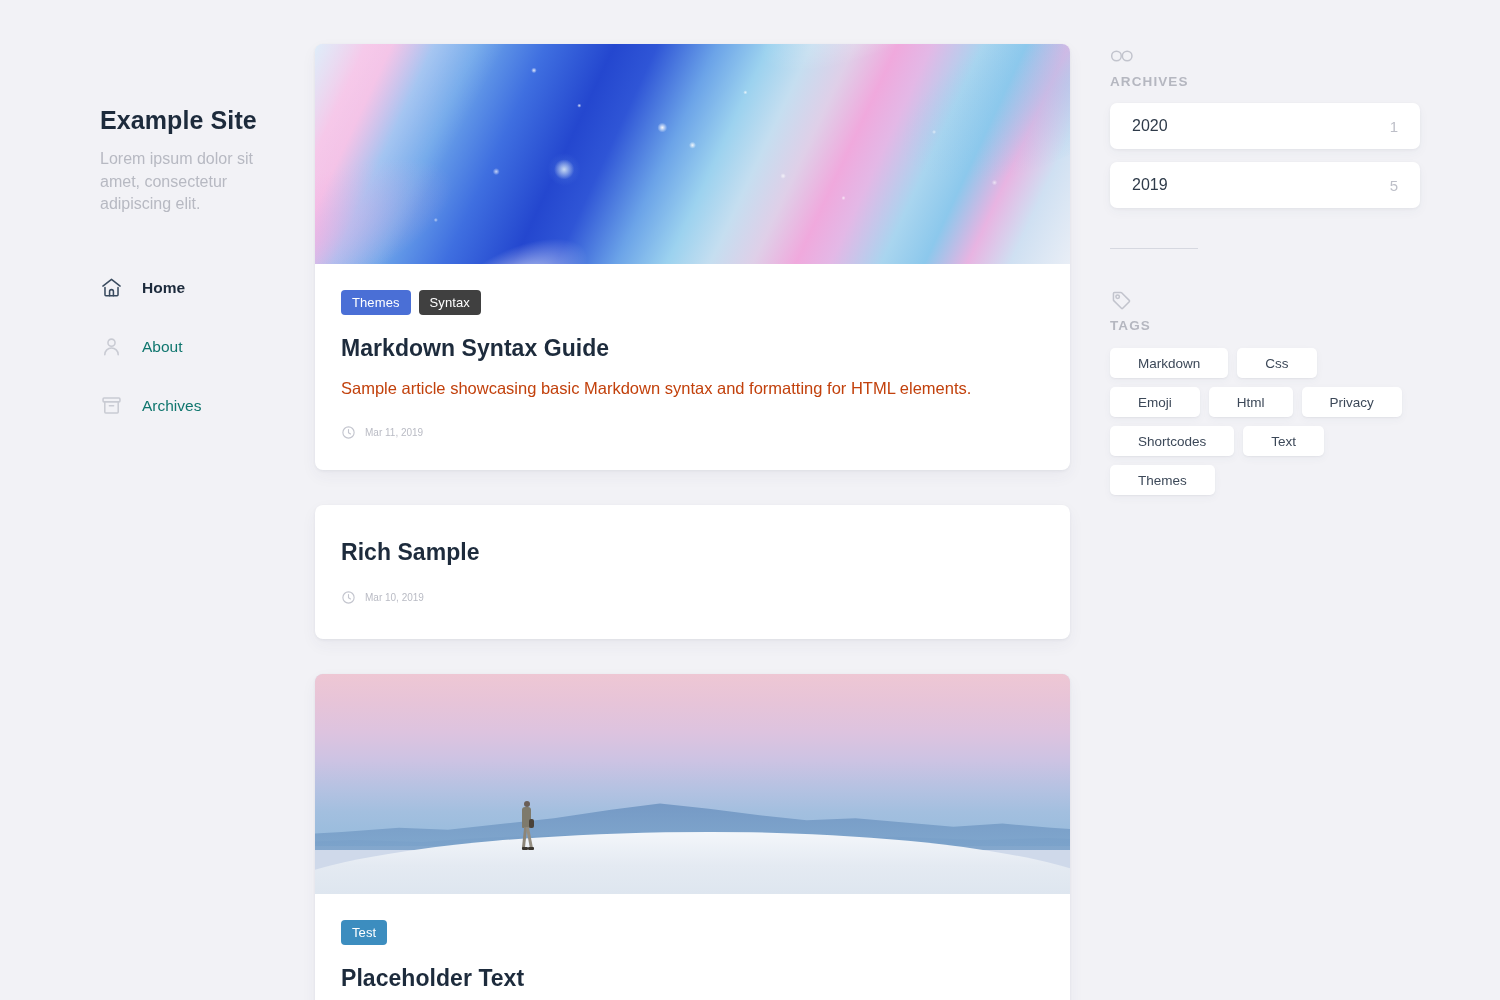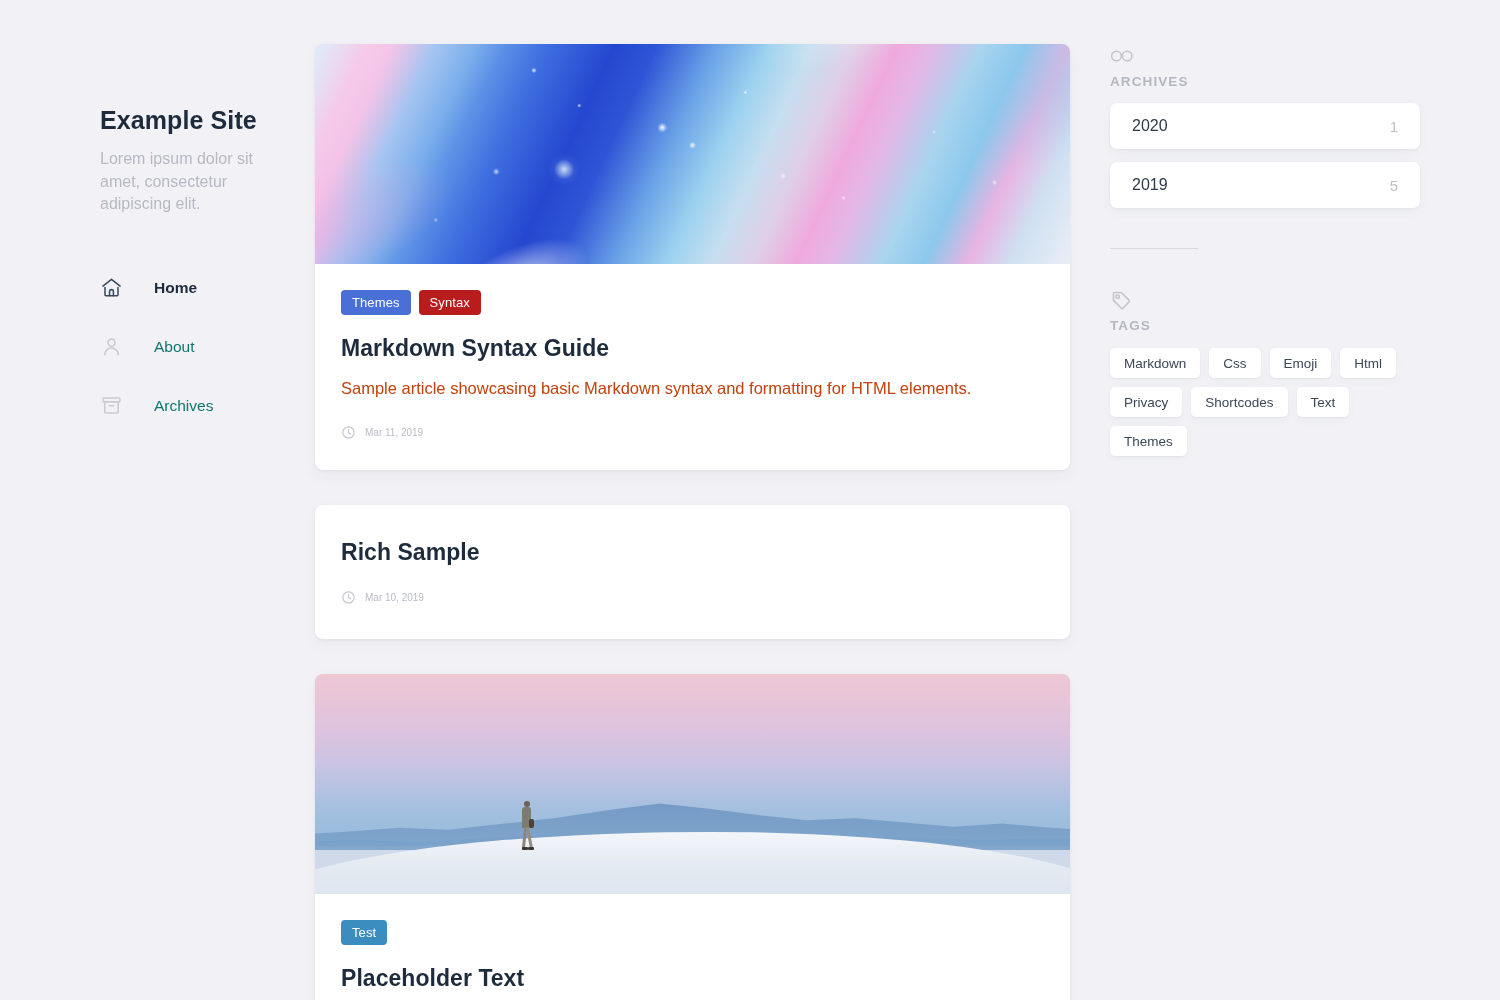--- a/index.html
+++ b/index.html
@@ -109,21 +109,21 @@
     cursor: pointer;
   }
   .nav-icon {
     width: 34px;
     flex: 0 0 34px;
     display: flex;
     align-items: center;
     justify-content: flex-start;
   }
   .nav-label {
-    margin-left: 20px;
+    margin-left: 8px;
     font-size: 15.5px;
   }
   .nav-item.active .nav-label { color: #1d2b3c; font-weight: bold; }
   .nav-item.active .nav-icon svg { stroke: #394a5e; }
   .nav-item.inactive .nav-label { color: #0f766e; }
   .nav-item.inactive .nav-icon svg { stroke: #c9cbd3; }
 
   
   .main {
     flex: 0 0 755px;
@@ -372,21 +372,21 @@
     margin-top: 15px;
     display: flex;
     flex-wrap: wrap;
     gap: 9px;
     width: 300px;
   }
   .tag-chip {
     display: inline-flex;
     align-items: center;
     height: 30px;
-    padding: 0 14px;
+    padding: 0 28px;
     background: #ffffff;
     border-radius: 5px;
     font-size: 13.5px;
     color: #3c4858;
     box-shadow: 0 1px 2px rgba(60,64,90,.06), 0 3px 9px rgba(60,64,90,.04);
     cursor: pointer;
     white-space: nowrap;
   }
 </style>
 </head>
@@ -439,21 +439,21 @@
 
   <main class="main">
 
     <article class="card">
       <div class="card-media">
         <div class="art-fluid"></div>
       </div>
       <div class="card-body">
         <div class="badges">
           <span class="badge" style="background:#4a6fd6">Themes</span>
-          <span class="badge" style="background:#b91c1c">Syntax</span>
+          <span class="badge" style="background:#404040">Syntax</span>
         </div>
         <h2 class="card-title">Markdown Syntax Guide</h2>
         <p class="card-summary">Sample article showcasing basic Markdown syntax and formatting for HTML elements.</p>
         <div class="card-meta">
           <span class="meta-icon">
             <svg width="15" height="15" viewBox="0 0 24 24" fill="none" stroke="#c3c5ce" stroke-width="1.8" stroke-linecap="round" stroke-linejoin="round">
               <circle cx="12" cy="12" r="9"></circle>
               <path d="M12 7.2v5.2l3.2 2"></path>
             </svg>
           </span>

